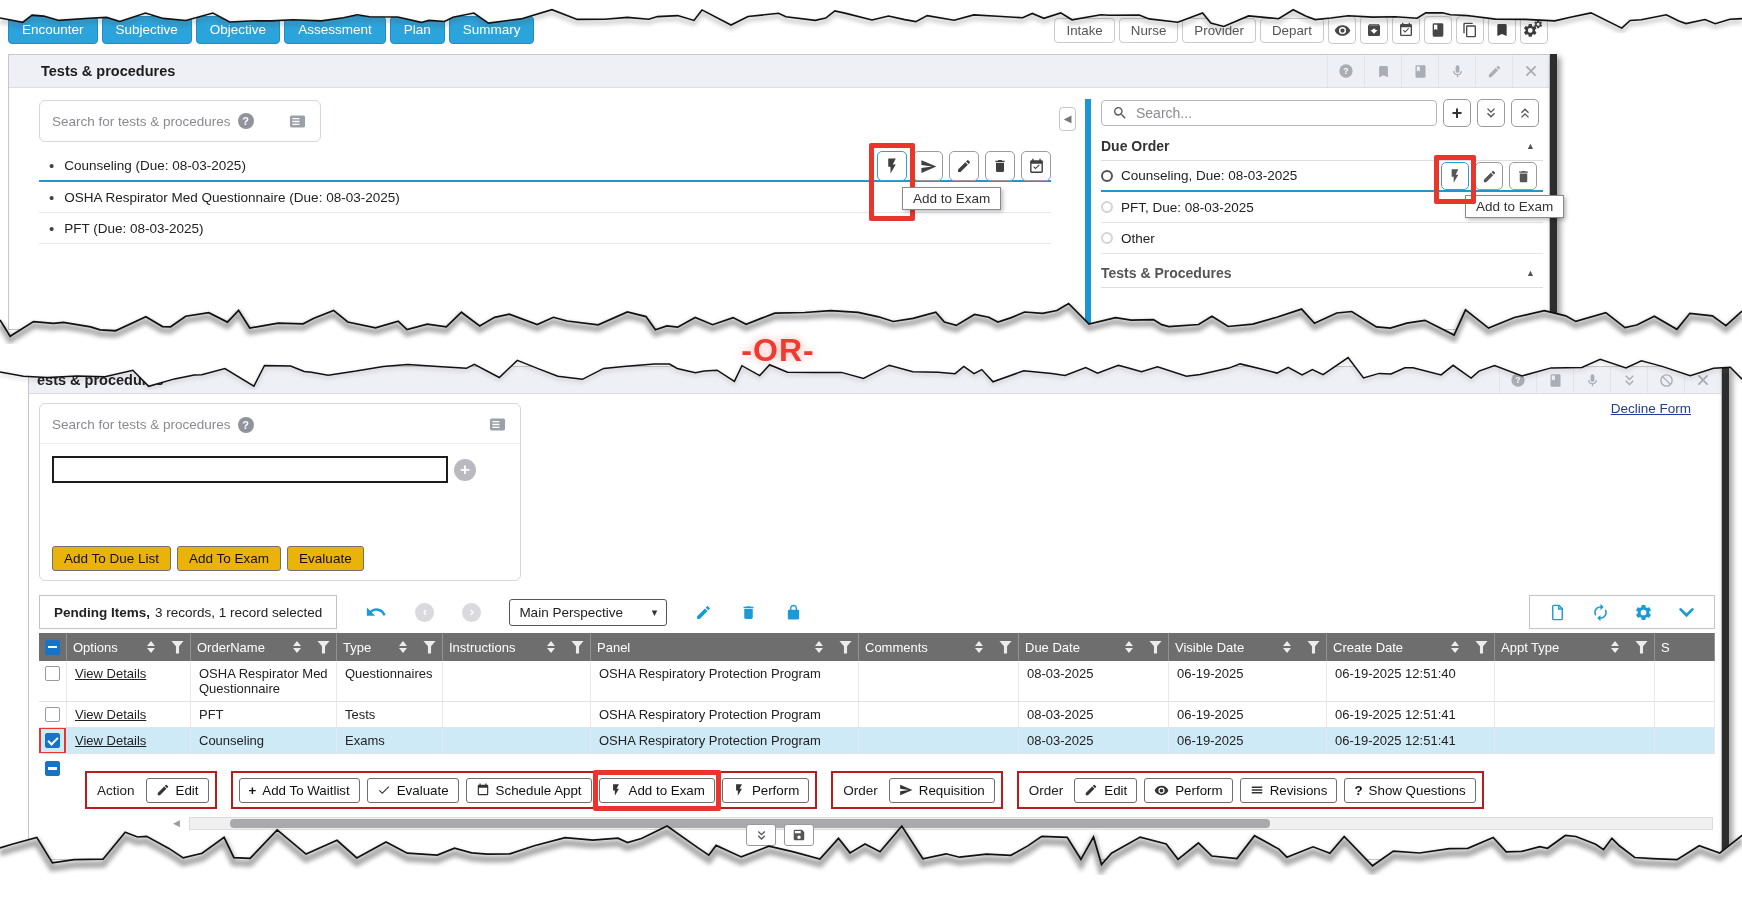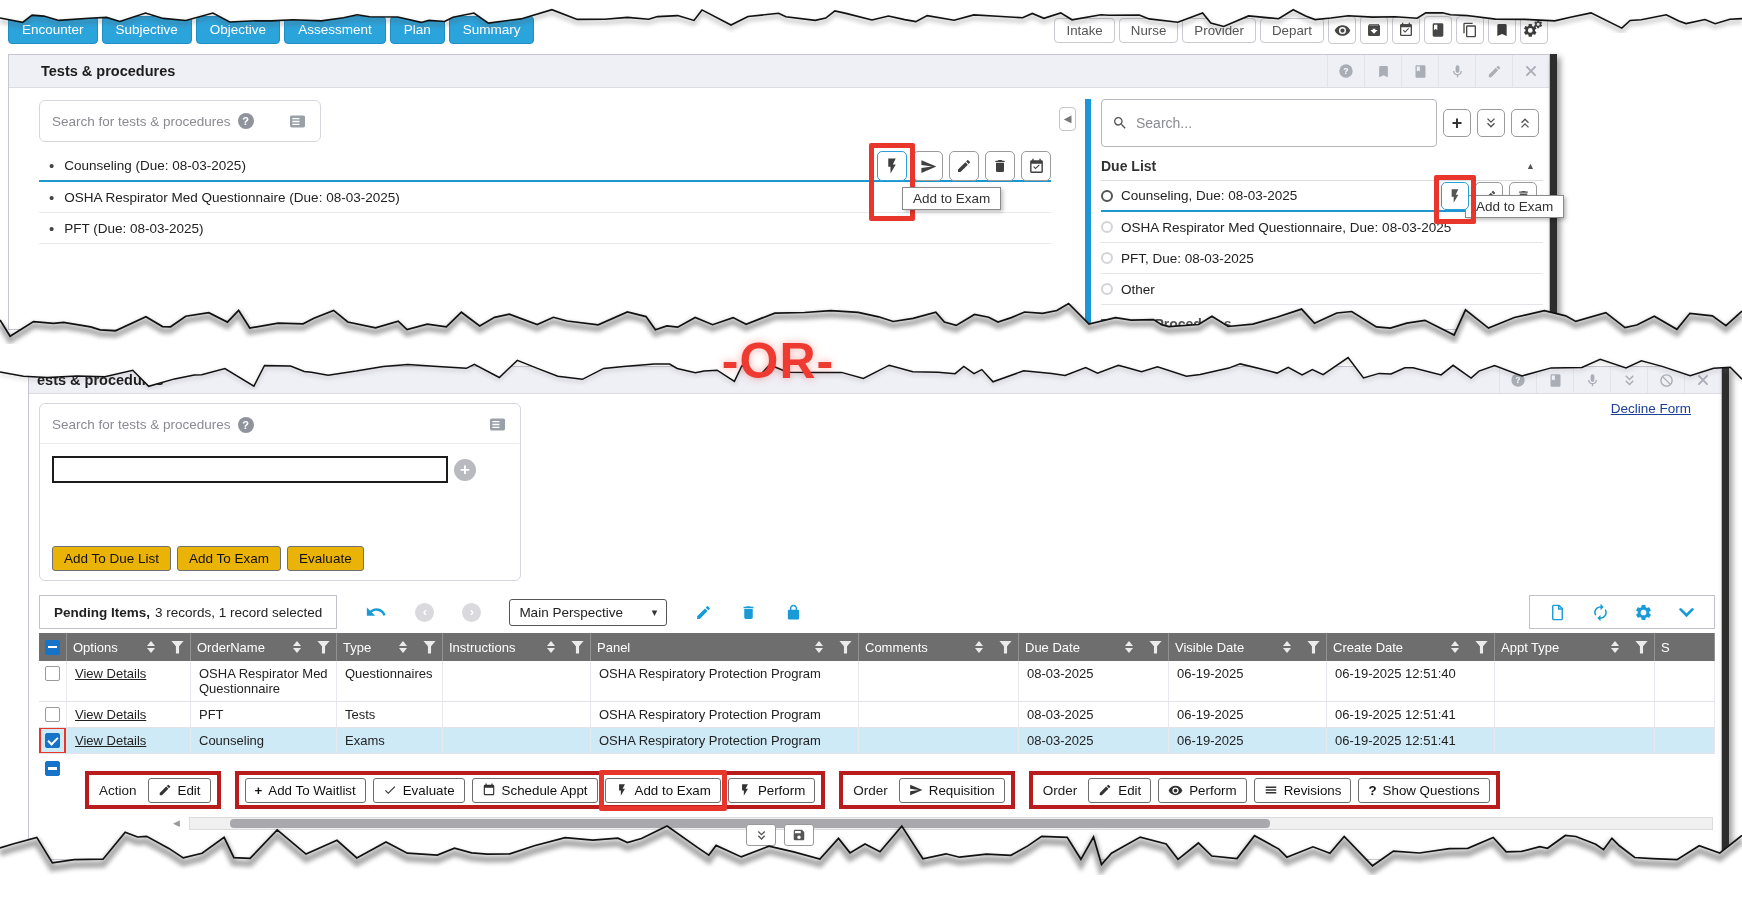--- a/index.html
+++ b/index.html
@@ -62,36 +62,36 @@
   .annot-b::after { inset:-7px -7px -14px -7px; }
   .annot-c::after { inset:-9px; }
   .annot-d::after { inset:-8px -6px; }
 
   
   .due-collapse { position:absolute; left:1050px; top:52px; width:17px; height:24px; border:1px solid #c5c5cd;
                   border-radius:4px; color:#777; text-align:center; font-size:10px; line-height:22px; background:#fff; }
   .due { position:absolute; left:1076px; top:44px; width:458px; height:232px; border-left:6px solid #1c96d4; padding-left:10px; }
   .due-top { display:flex; gap:6px; align-items:center; }
   .due-search { display:flex; align-items:center; gap:8px; border:1px solid #b5b5bf; border-radius:4px;
-                height:48px; padding:0 10px; color:#8a8a92; width:336px; font-size:14px; }
+                height:26px; padding:0 10px; color:#8a8a92; width:336px; font-size:14px; }
   .mini-sq { width:28px; height:28px; border:1px solid #9b9b9b; border-radius:5px; background:#fff;
              display:flex; align-items:center; justify-content:center; color:#555; position:relative; }
   .flip { transform:rotate(180deg); }
   .due-sec { display:flex; align-items:center; font-weight:bold; font-size:14px; color:#333; height:30px;
              border-bottom:1px solid #ddd; margin-top:4px; }
   .due-sec .caret { margin-left:auto; margin-right:8px; font-size:9px; color:#555; }
   .due-row { position:relative; display:flex; align-items:center; gap:8px; height:31px; border-bottom:1px solid #e4e4ea; }
   .due-row.sel { border-bottom:2px solid #1e96d0; }
   .radio { width:12px; height:12px; border:2px solid #555; border-radius:50%; flex:0 0 auto; }
   .radio.light { border-color:#d3d3da; }
   .due-actions { position:absolute; right:6px; top:1px; display:flex; gap:6px; }
 
   
   .or-label { position:absolute; left:0; right:186px; top:332px; text-align:center; z-index:6;
-              font-size:50px; font-weight:800; color:#ee3a30; letter-spacing:1px;
+              font-size:32px; font-weight:800; color:#ee3a30; letter-spacing:1px;
               text-shadow:0 0 9px rgba(238,58,48,.4); }
 
   
   .decline { position:absolute; right:30px; top:34px; color:#1b3f94; text-decoration:underline; }
   .bs-card { position:absolute; left:10px; top:36px; width:482px; height:178px; border:1px solid #d5d5de; border-radius:6px; }
   .bs-label { display:flex; align-items:center; gap:7px; color:#8a8a92; padding:11px 12px 9px; border-bottom:1px solid #ececf2; }
   .bs-label .lc { margin-left:auto; color:#9aa0a8; }
   .bs-input { position:absolute; left:12px; top:52px; width:396px; height:27px; border:2px solid #1c1c1c;
               font:inherit; padding:2px 6px; }
   .plus-circle { position:absolute; left:414px; top:55px; width:22px; height:22px; border-radius:50%;
@@ -128,21 +128,21 @@
   .cb.minus, .cb.checked { background:#1673c8; border-color:#1673c8; }
   .cb.minus::after { content:""; display:block; width:9px; height:2.5px; background:#fff; margin:5px auto; }
   .cb.checked::after { content:""; display:block; width:4px; height:8px; border-right:2px solid #fff;
                        border-bottom:2px solid #fff; transform:rotate(45deg); margin:1px auto 0; }
   .cbwrap { display:inline-block; }
 
   .selall { position:absolute; left:16px; top:394px; }
 
   
   .actionbar { position:absolute; left:56px; top:404px; height:38px; display:flex; gap:14px; align-items:center; }
-  .ab-group { border:4px solid #b91c1c; padding:0 6px; display:flex; align-items:center; gap:7px; height:38px; }
+  .ab-group { border:2px solid #b91c1c; padding:0 6px; display:flex; align-items:center; gap:7px; height:38px; }
   .ab-label { padding:0 4px; }
   .ab-btn { border:1px solid #6e6e6e; border-radius:3px; background:#fff; padding:4px 9px;
             display:flex; align-items:center; gap:6px; color:#111; position:relative; white-space:nowrap; }
   .ab-btn .ic { color:#333; }
   .qbold { font-weight:bold; }
 
   .scroll { position:absolute; left:160px; top:450px; width:1524px; height:13px; background:#f0f0f0; border:1px solid #dcdcdc; }
   .thumb { position:absolute; left:40px; top:1px; width:1040px; height:9px; background:#a9a9ad; border-radius:4px; }
   .scroll-arrow { position:absolute; left:144px; top:451px; color:#9a9a9a; font-size:9px; }
 
@@ -415,21 +415,21 @@
             <use href="#i-dchev"></use>
           </svg>
         </span>
       <span class="mini-sq">
           <svg class="ic flip" width="14" height="14">
             <use href="#i-dchev"></use>
           </svg>
         </span>
     </div>
     <div class="due-sec">
-      <span>Due List</span>
+      <span>Due Order</span>
       <span class="caret">▲</span>
     </div>
     <div class="due-row sel">
       <span class="radio"></span>
       <span>Counseling, Due: 08-03-2025</span>
       <span class="due-actions">
         <span class="annot annot-b">
           <span class="mini-sq" style="border-color:#2a9fd8">
               <svg class="ic" width="16" height="16">
                 <use href="#i-bolt"></use>
@@ -440,24 +440,20 @@
             <svg class="ic" width="15" height="15">
               <use href="#i-pencil"></use>
             </svg>
           </span>
         <span class="mini-sq">
             <svg class="ic" width="15" height="15">
               <use href="#i-trash"></use>
             </svg>
           </span>
       </span>
-    </div>
-    <div class="due-row">
-      <span class="radio light"></span>
-      <span>OSHA Respirator Med Questionnaire, Due: 08-03-2025</span>
     </div>
     <div class="due-row">
       <span class="radio light"></span>
       <span>PFT, Due: 08-03-2025</span>
     </div>
     <div class="due-row">
       <span class="radio light"></span>
       <span>Other</span>
     </div>
     <div class="due-sec" style="color:#555">

